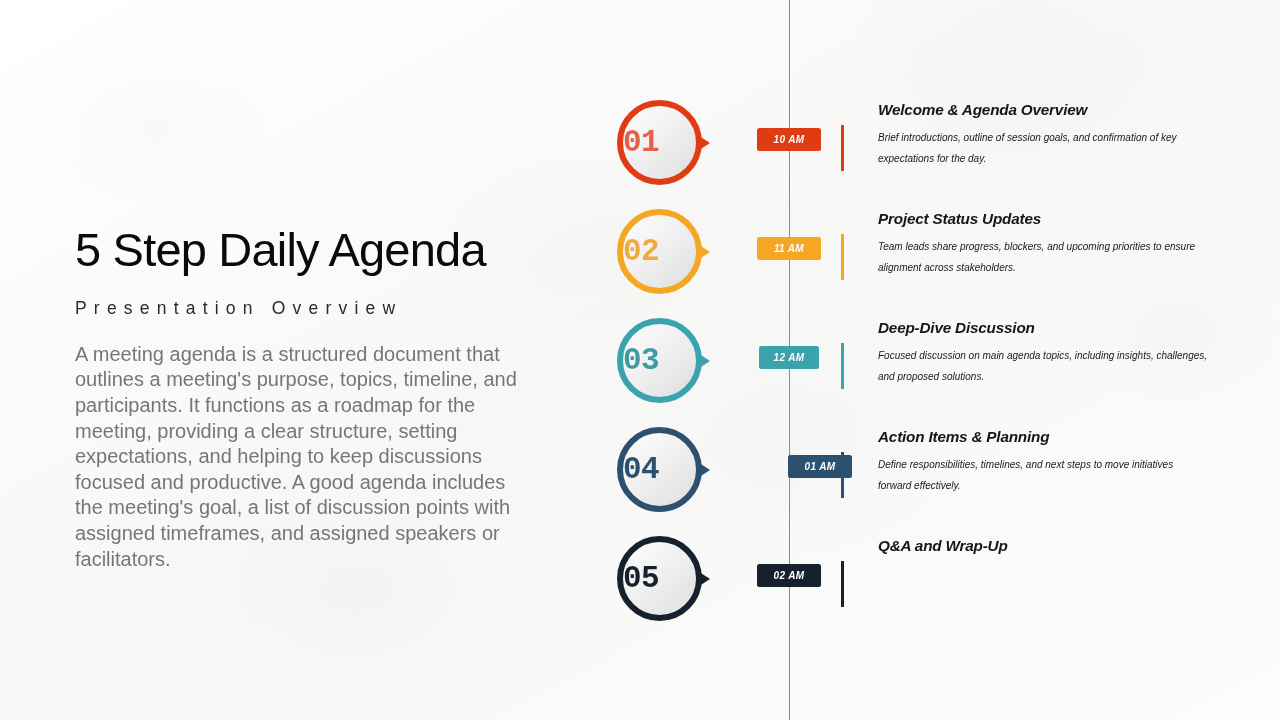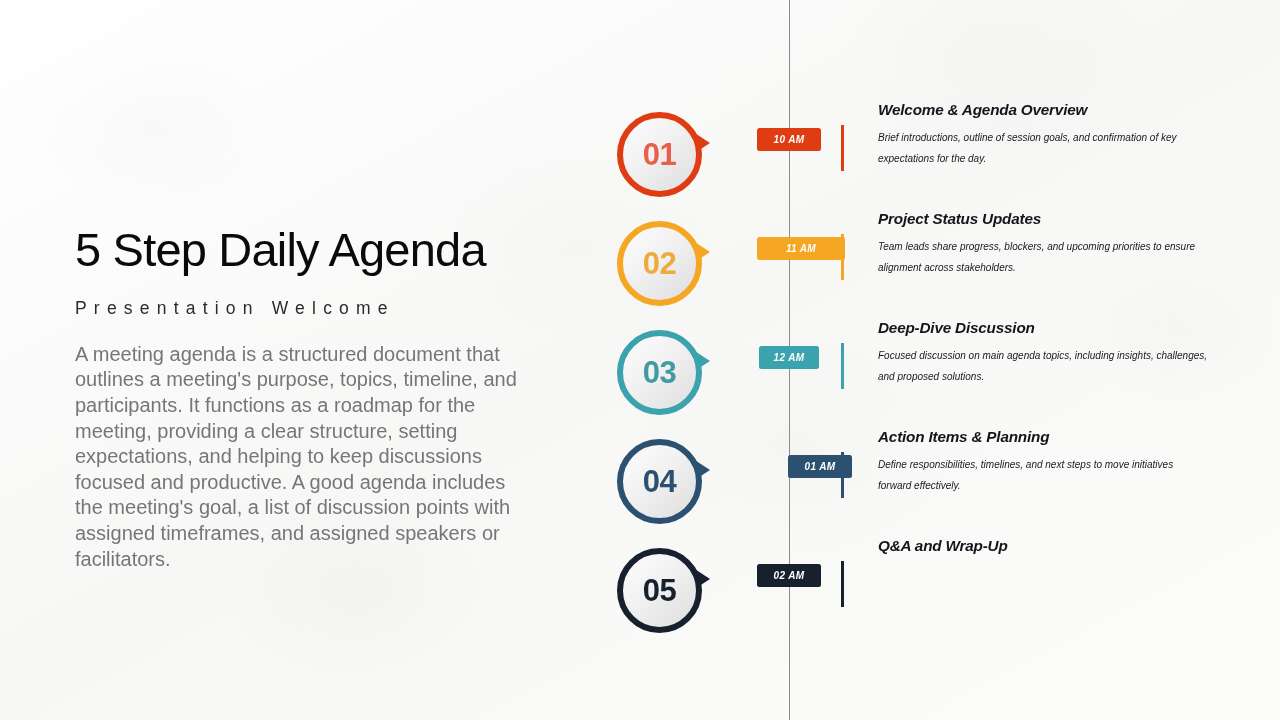--- a/index.html
+++ b/index.html
@@ -85,28 +85,29 @@
   .step-arrow {
     position:absolute;
     left:61px; top:21.5px;
     width:0; height:0;
     border-top:21px solid transparent;
     border-bottom:21px solid transparent;
     border-left:32px solid #000;
   }
   .step-circle {
     position:absolute;
-    left:0; top:12px;
+    left:0; top:0;
     width:85px; height:85px;
     border-radius:50%;
     border:6px solid #000;
     background:linear-gradient(138deg,#fdfdfd 0%,#f2f2f2 42%,#dedede 100%);
     display:flex;
     align-items:center;
-    justify-content:center;
+    justify-content:flex-start;
+    font-family:Liberation Mono, monospace;
   }
   .step-number {
     font-size:31px;
     font-weight:bold;
     letter-spacing:-0.5px;
     line-height:1;
     margin-top:-1px;
   }
 
   
@@ -159,21 +160,21 @@
     width:330px;
   }
 </style>
 </head>
 <body>
 
 <div id="slide">
 
   <div id="left-column">
     <h1 id="page-title">5 Step Daily Agenda</h1>
-    <div id="subtitle">Presentation Welcome</div>
+    <div id="subtitle">Presentation Overview</div>
     <p id="description">A meeting agenda is a structured document that outlines a meeting's purpose, topics, timeline, and participants. It functions as a roadmap for the meeting, providing a clear structure, setting expectations, and helping to keep discussions focused and productive. A good agenda includes the meeting's goal, a list of discussion points with assigned timeframes, and assigned speakers or facilitators.</p>
   </div>
 
   <div id="timeline-axis"></div>
 
   <div id="timeline-rows">
       <div class="agenda-row" style="top: 142px;">
         <div class="step-marker">
           <div class="step-arrow" style="border-left-color: rgb(224, 60, 19);"></div>
           <div class="step-circle" style="border-color: rgb(224, 60, 19);">
@@ -187,21 +188,21 @@
           <div class="item-desc">Brief introductions, outline of session goals, and confirmation of key expectations for the day.</div>
         </div>
       </div>
       <div class="agenda-row" style="top: 251px;">
         <div class="step-marker">
           <div class="step-arrow" style="border-left-color: rgb(245, 166, 35);"></div>
           <div class="step-circle" style="border-color: rgb(245, 166, 35);">
             <span class="step-number" style="color: rgb(240, 169, 60);">02</span>
           </div>
         </div>
-        <div class="time-badge" style="background: rgb(245, 166, 35); left: 757px; width: 88px;">11 AM</div>
+        <div class="time-badge" style="background: rgb(245, 166, 35); left: 757px; width: 64px;">11 AM</div>
         <div class="content-block">
           <div class="accent-bar" style="background: rgb(245, 166, 35);"></div>
           <div class="item-heading">Project Status Updates</div>
           <div class="item-desc">Team leads share progress, blockers, and upcoming priorities to ensure alignment across stakeholders.</div>
         </div>
       </div>
       <div class="agenda-row" style="top: 360px;">
         <div class="step-marker">
           <div class="step-arrow" style="border-left-color: rgb(59, 163, 173);"></div>
           <div class="step-circle" style="border-color: rgb(59, 163, 173);">

